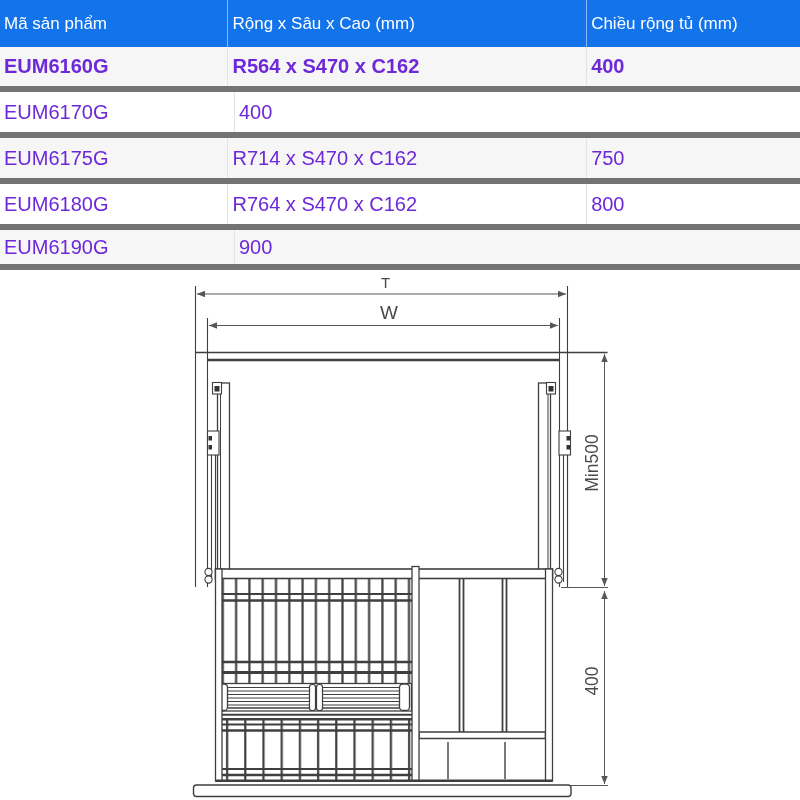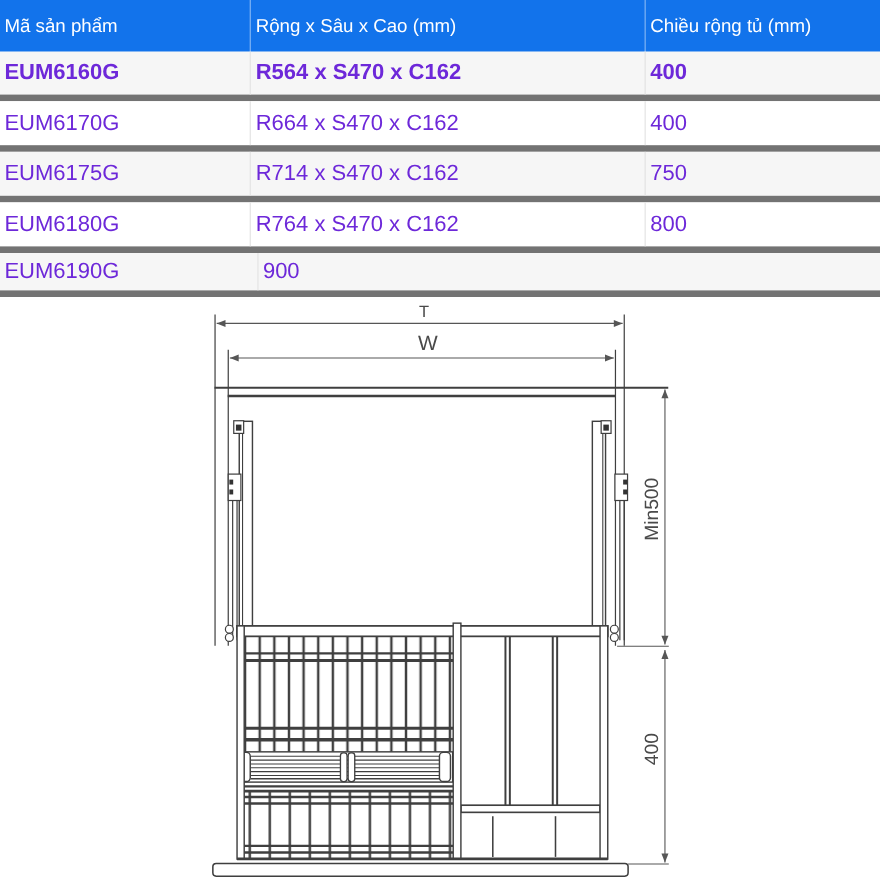--- a/index.html
+++ b/index.html
@@ -31,21 +31,20 @@
     <div class="cell c3">Chiều rộng tủ (mm)</div>
   </div>
 
   <div class="row tr r1 stripe bold">
     <div class="cell c1">EUM6160G</div>
     <div class="cell c2">R564 x S470 x C162</div>
     <div class="cell c3">400</div>
   </div>
   <div class="row tr r2">
     <div class="cell c1">EUM6170G</div>
-    <div class="cell c2">R664 x S470 x C162</div>
     <div class="cell c3">400</div>
   </div>
   <div class="row tr r3 stripe">
     <div class="cell c1">EUM6175G</div>
     <div class="cell c2">R714 x S470 x C162</div>
     <div class="cell c3">750</div>
   </div>
   <div class="row tr r4">
     <div class="cell c1">EUM6180G</div>
     <div class="cell c2">R764 x S470 x C162</div>

